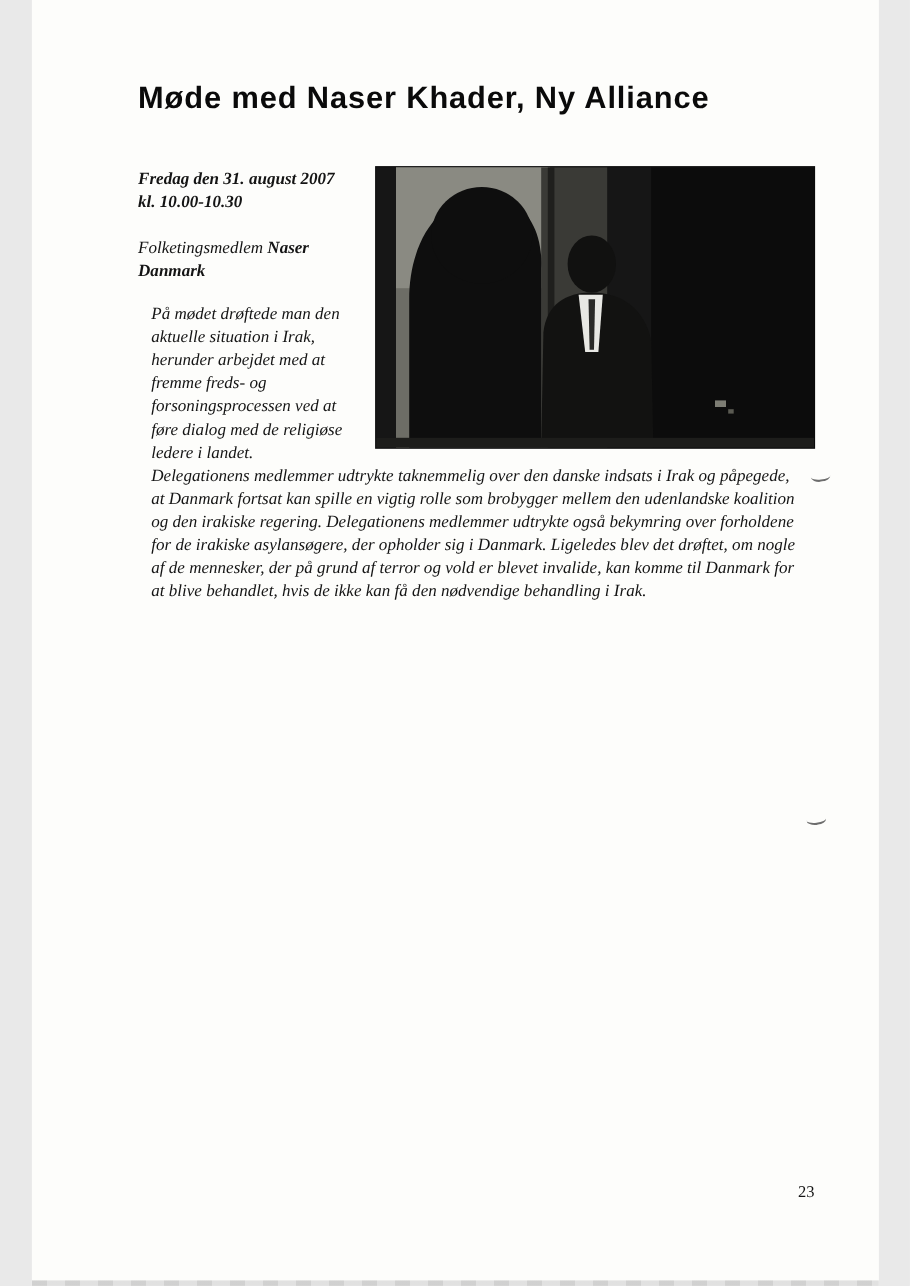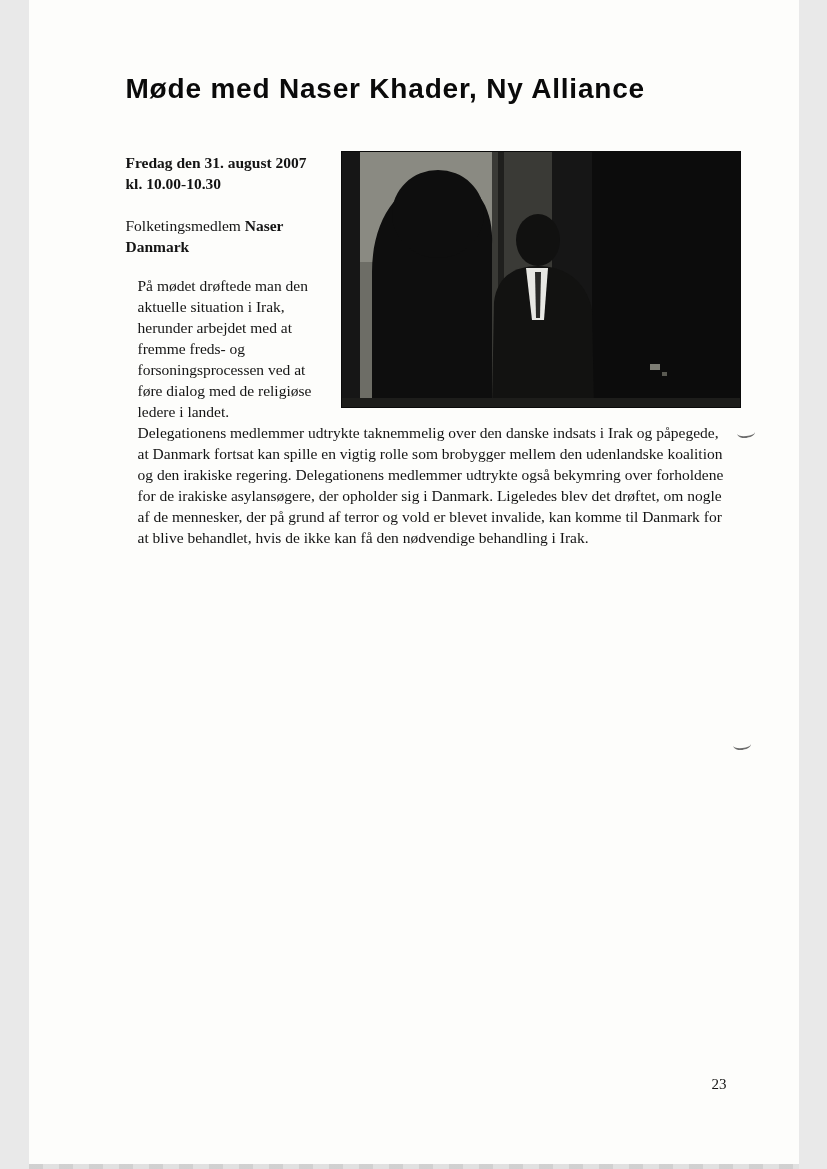--- a/index.html
+++ b/index.html
@@ -20,21 +20,21 @@
   }
   h1.doc-title {
     font-family: "Liberation Sans", sans-serif;
     font-weight: 700;
     font-size: 28px;
     letter-spacing: 0.8px;
     color: #0a0a0a;
     margin: 0 0 46px 0;
     line-height: 34px;
   }
-  .article { overflow: visible; }
+  .article { overflow: visible; font-style: italic; }
   .photo-float {
     float: right;
     width: 398px;
     height: 255px;
     margin: 0 0 15px 22px;
     background: #141414;
     box-shadow: 0 0 0 1px #0a0a0a;
   }
   .photo-float svg { display: block; width: 100%; height: 100%; }
   p.date {
@@ -43,21 +43,21 @@
   }
   p.intro {
     margin: 0 0 18px 0;
   }
   p.main-par {
     margin: 12px;
   }
   .pre { white-space: pre-line; }
   .page-number {
     position: absolute;
-    right: 72px;
+    right: 58px;
     top: 1074px;
     font-size: 15px;
     color: #141414;
   }
   .scan-artifact {
     position: absolute;
     width: 18px;
     height: 8px;
     border-bottom: 2px solid #4a4a4a;
     border-radius: 50%;

